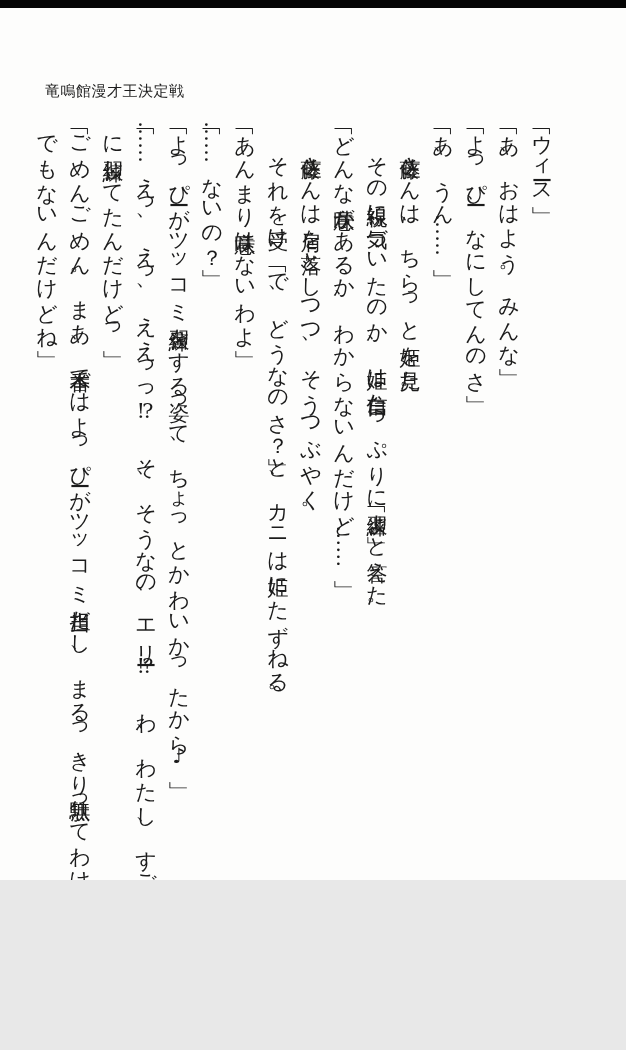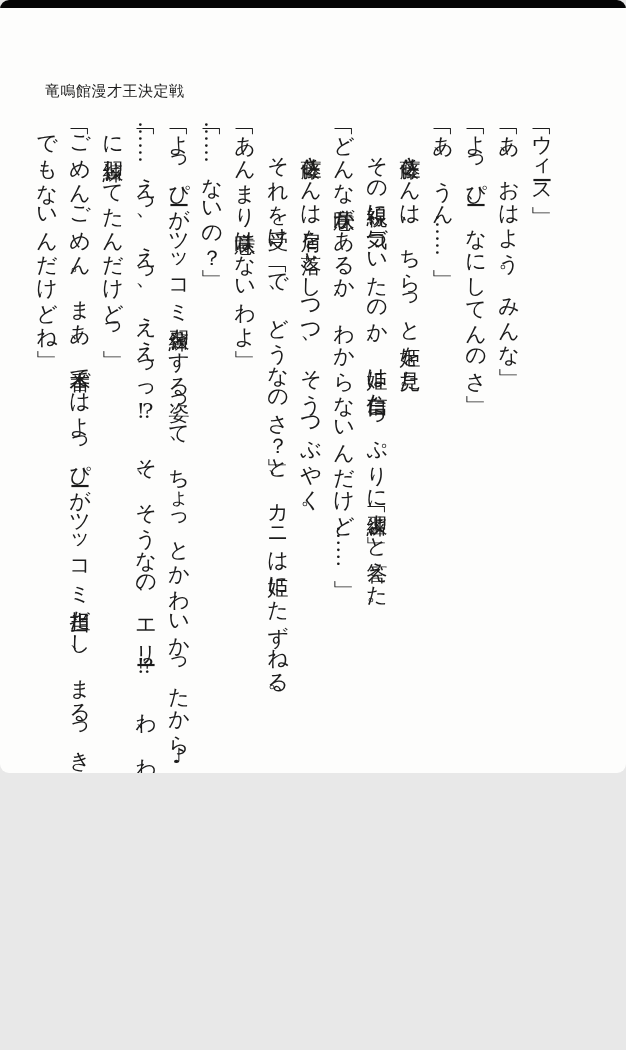--- a/index.html
+++ b/index.html
@@ -3,25 +3,24 @@
 <meta charset="utf-8">
 <style>
   html, body {
     margin: 0;
     padding: 0;
     background: #e8e8e8;
   }
   .page {
     position: relative;
     width: 626px;
-    height: 773px;
+    height: 880px;
     background: #fdfdfc;
     overflow: hidden;
     font-family: "DejaVu Serif", "Liberation Serif", serif;
-    border-radius: 9px;
   }
   .top-bar {
     position: absolute;
     top: 0;
     left: 0;
     width: 626px;
     height: 8px;
     background: #050505;
   }
   .running-header {

